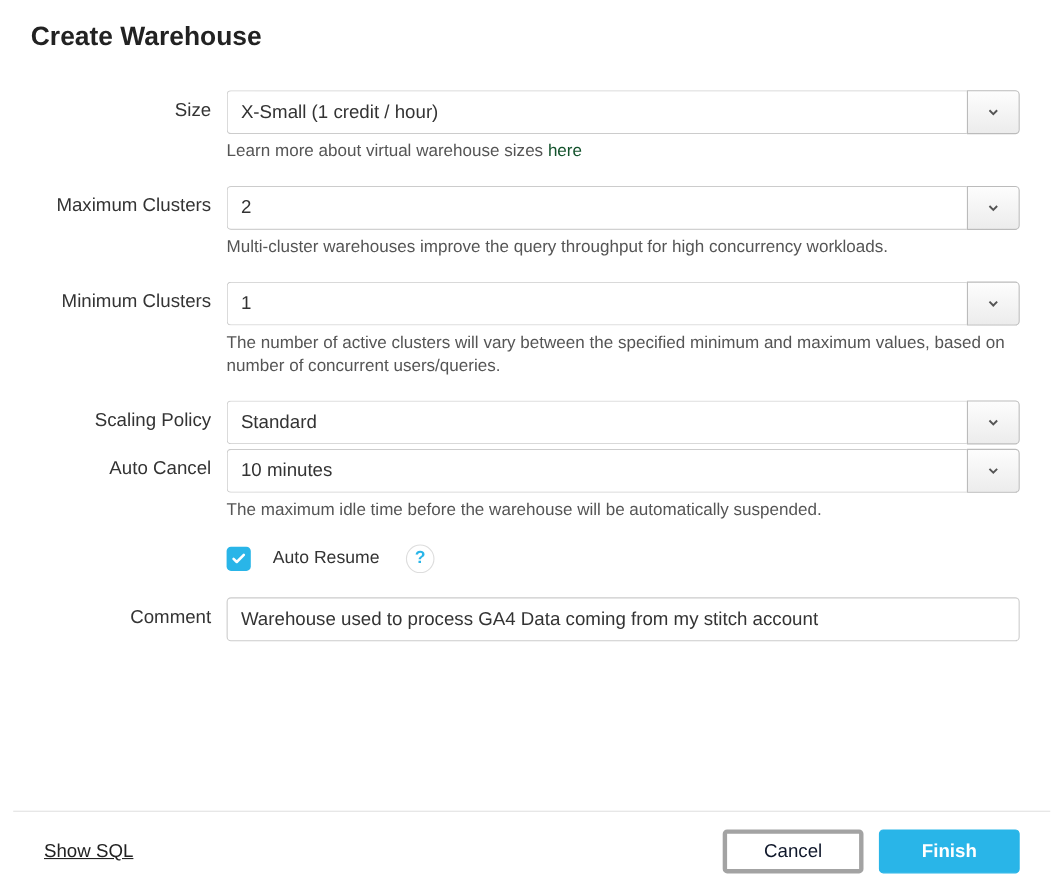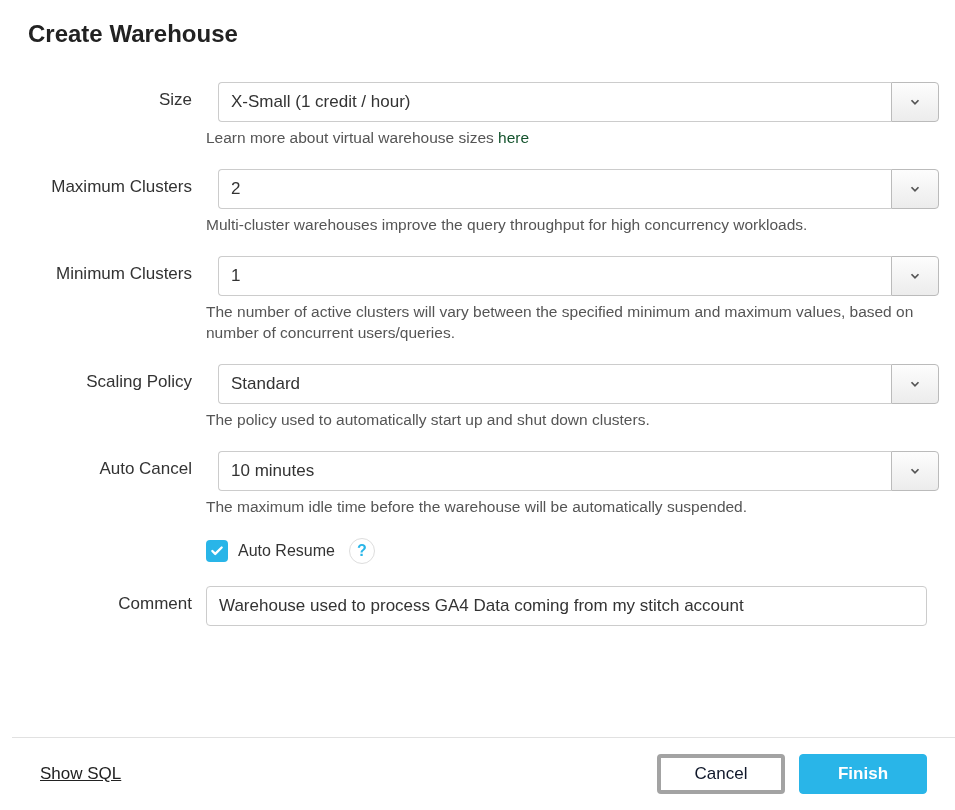--- a/index.html
+++ b/index.html
@@ -56,21 +56,20 @@
       border: 1px solid #ccc;
       border-radius: 4px;
       padding: 0 12px;
       font-size: 17px;
       color: #333;
       background: #fff;
     }
     .select-wrap {
       display: flex;
       width: 100%;
-      margin-left: 12px;
     }
     .select-display {
       flex: 1;
       height: 40px;
       border: 1px solid #ccc;
       border-right: none;
       border-radius: 4px 0 0 4px;
       padding: 0 12px;
       font-size: 17px;
       color: #333;
@@ -102,21 +101,21 @@
       line-height: 1.35;
     }
     .help-text a {
       color: #14532d;
       text-decoration: none;
     }
     .checkbox-row {
       margin-left: 178px;
       display: flex;
       align-items: center;
-      gap: 10px;
+      gap: 20px;
       margin-top: 2px;
       margin-bottom: 22px;
     }
     .checkbox-box {
       width: 22px;
       height: 22px;
       border-radius: 4px;
       background: #29b5e8;
       display: flex;
       align-items: center;
@@ -250,21 +249,20 @@
       <div class="select-wrap">
         <div class="select-display">Standard</div>
         <div class="select-trigger">
           <svg viewBox="0 0 24 24" fill="none" stroke="#555" stroke-width="3">
               <polyline points="6 9 12 15 18 9"></polyline>
             </svg>
         </div>
       </div>
     </div>
   </div>
-  <div class="help-text">The policy used to automatically start up and shut down clusters.</div>
 
   <div class="form-row with-help">
     <div class="label-col">Auto Cancel</div>
     <div class="field-col">
       <div class="select-wrap">
         <div class="select-display">10 minutes</div>
         <div class="select-trigger">
           <svg viewBox="0 0 24 24" fill="none" stroke="#555" stroke-width="3">
               <polyline points="6 9 12 15 18 9"></polyline>
             </svg>

